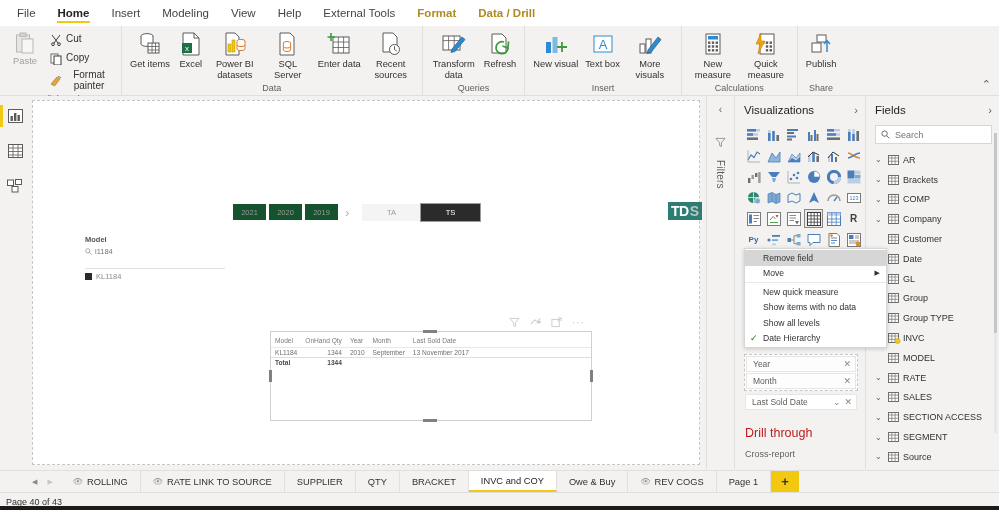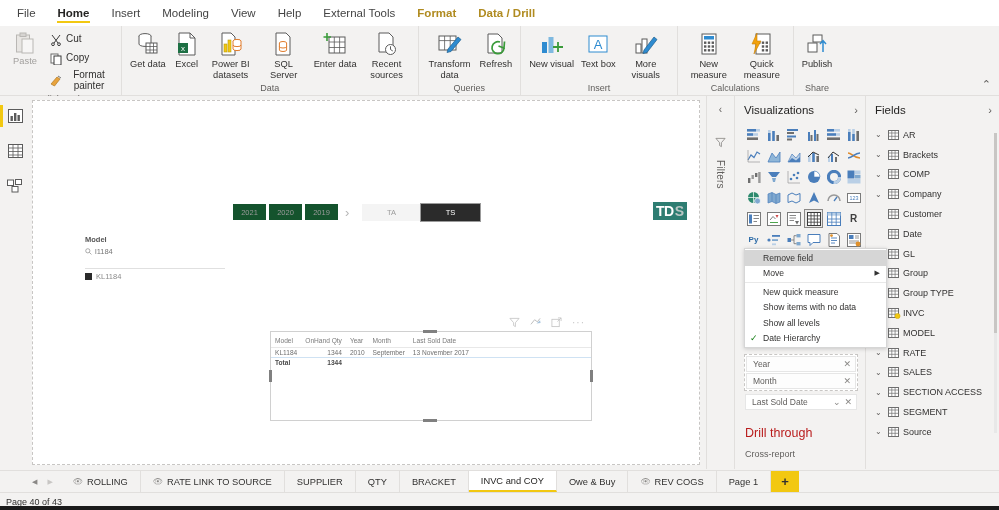--- a/index.html
+++ b/index.html
@@ -81,21 +81,21 @@
   }
   .yr-next { color: #b5b5b5; font-size: 13px; padding-left: 4px; cursor: default; }
 
   .slicer-ts { position: absolute; left: 329px; top: 103px; display: flex; }
   .ts-tile {
     width: 59px; height: 17px; background: #f4f4f4; color: #9b9b9b; font-size: 7.5px;
     display: flex; align-items: center; justify-content: center; cursor: default;
   }
   .ts-tile.sel { background: #2b2b2b; color: #ffffff; outline: 1px solid #9b9b9b; }
 
-  .tds-logo { position: absolute; left: 620px; top: 101px; display: flex; align-items: center; font-weight: bold; font-size: 14px; }
+  .tds-logo { position: absolute; left: 635px; top: 101px; display: flex; align-items: center; font-weight: bold; font-size: 14px; }
   .tds-logo .box { background: #2e7d72; color: #fff; padding: 1px 1px 1px 3px; letter-spacing: -0.5px; }
   .tds-logo .s { background: #2e7d72; color: #b9c6c4; padding: 1px 3px 1px 0; letter-spacing: -0.5px; }
 
   .model-slicer { position: absolute; left: 52px; top: 134px; width: 140px; font-size: 7.5px; color: #666; }
   .model-slicer .title { font-weight: bold; color: #555; font-size: 7.5px; margin-bottom: 3px; }
   .model-search { display: flex; align-items: center; gap: 3px; border-bottom: 1px solid #e0e0e0; padding-bottom: 12px; }
   .model-search .val { color: #777; }
   .model-item { display: flex; align-items: center; gap: 4px; margin-top: 3px; color: #8a8a8a; }
   .chk { width: 7px; height: 7px; background: #2b2b2b; display: inline-block; }
 
@@ -292,21 +292,21 @@
       <div class="rgroup-items">
         <div class="rbtn">
           <span class="glyph">
             <svg width="24" height="24" viewBox="0 0 24 24">
               <ellipse cx="9" cy="4" rx="6" ry="2.4" fill="#fff" stroke="#5b5b5b"></ellipse>
               <path d="M3 4 V12 A6 2.4 0 0 0 15 12 V4" fill="#fff" stroke="#5b5b5b"></path>
               <rect x="10" y="11" width="11" height="10" fill="#fff" stroke="#5b5b5b"></rect>
               <path d="M10 14.5 H21 M10 18 H21 M14 11 V21 M17.5 11 V21" stroke="#5b5b5b" stroke-width="0.8"></path>
             </svg>
           </span>
-          <span class="lbl">Get data</span>
+          <span class="lbl">Get items</span>
         </div>
         <div class="rbtn">
           <span class="glyph">
             <svg width="22" height="24" viewBox="0 0 22 24">
               <path d="M3 1 H14 L19 6 V23 H3 Z" fill="#fff" stroke="#5b5b5b"></path>
               <path d="M14 1 V6 H19" fill="none" stroke="#5b5b5b"></path>
               <rect x="2" y="11" width="10" height="10" fill="#1d7044"></rect>
               <text x="7" y="19" font-size="8" fill="#fff" text-anchor="middle" font-family="Liberation Sans">x</text>
             </svg>
           </span>
@@ -909,20 +909,29 @@
         <div class="drill-title">Drill through</div>
         <div class="drill-sub">Cross-report</div>
       </div>
     </div>
 
     <div class="fields-pane">
       <div class="pane-head">
         <span class="pane-title">Fields</span>
         <span class="pane-chev">›</span>
       </div>
+      <div class="search-box">
+        <span>
+          <svg width="9" height="9" viewBox="0 0 10 10">
+              <circle cx="4" cy="4" r="3" fill="none" stroke="#605e5c" stroke-width="1"></circle>
+              <path d="M6.2 6.2 L9.3 9.3" stroke="#605e5c" stroke-width="1"></path>
+            </svg>
+        </span>
+        <input readonly="" placeholder="Search" style="">
+      </div>
       <div>
         <div class="field-row">
             <span class="chev">⌄</span>
             <span class="tbl-icon">
               <svg width="11" height="10" viewBox="0 0 11 10">
                 <rect x="0.5" y="0.5" width="10" height="9" fill="#fff" stroke="#6e6e6e"></rect>
                 <path d="M0.5 3 H10.5 M0.5 6.3 H10.5 M3.8 0.5 V9.5 M7.1 0.5 V9.5" stroke="#6e6e6e" stroke-width="0.7"></path>
               </svg>
             </span>
             <span>AR</span>

